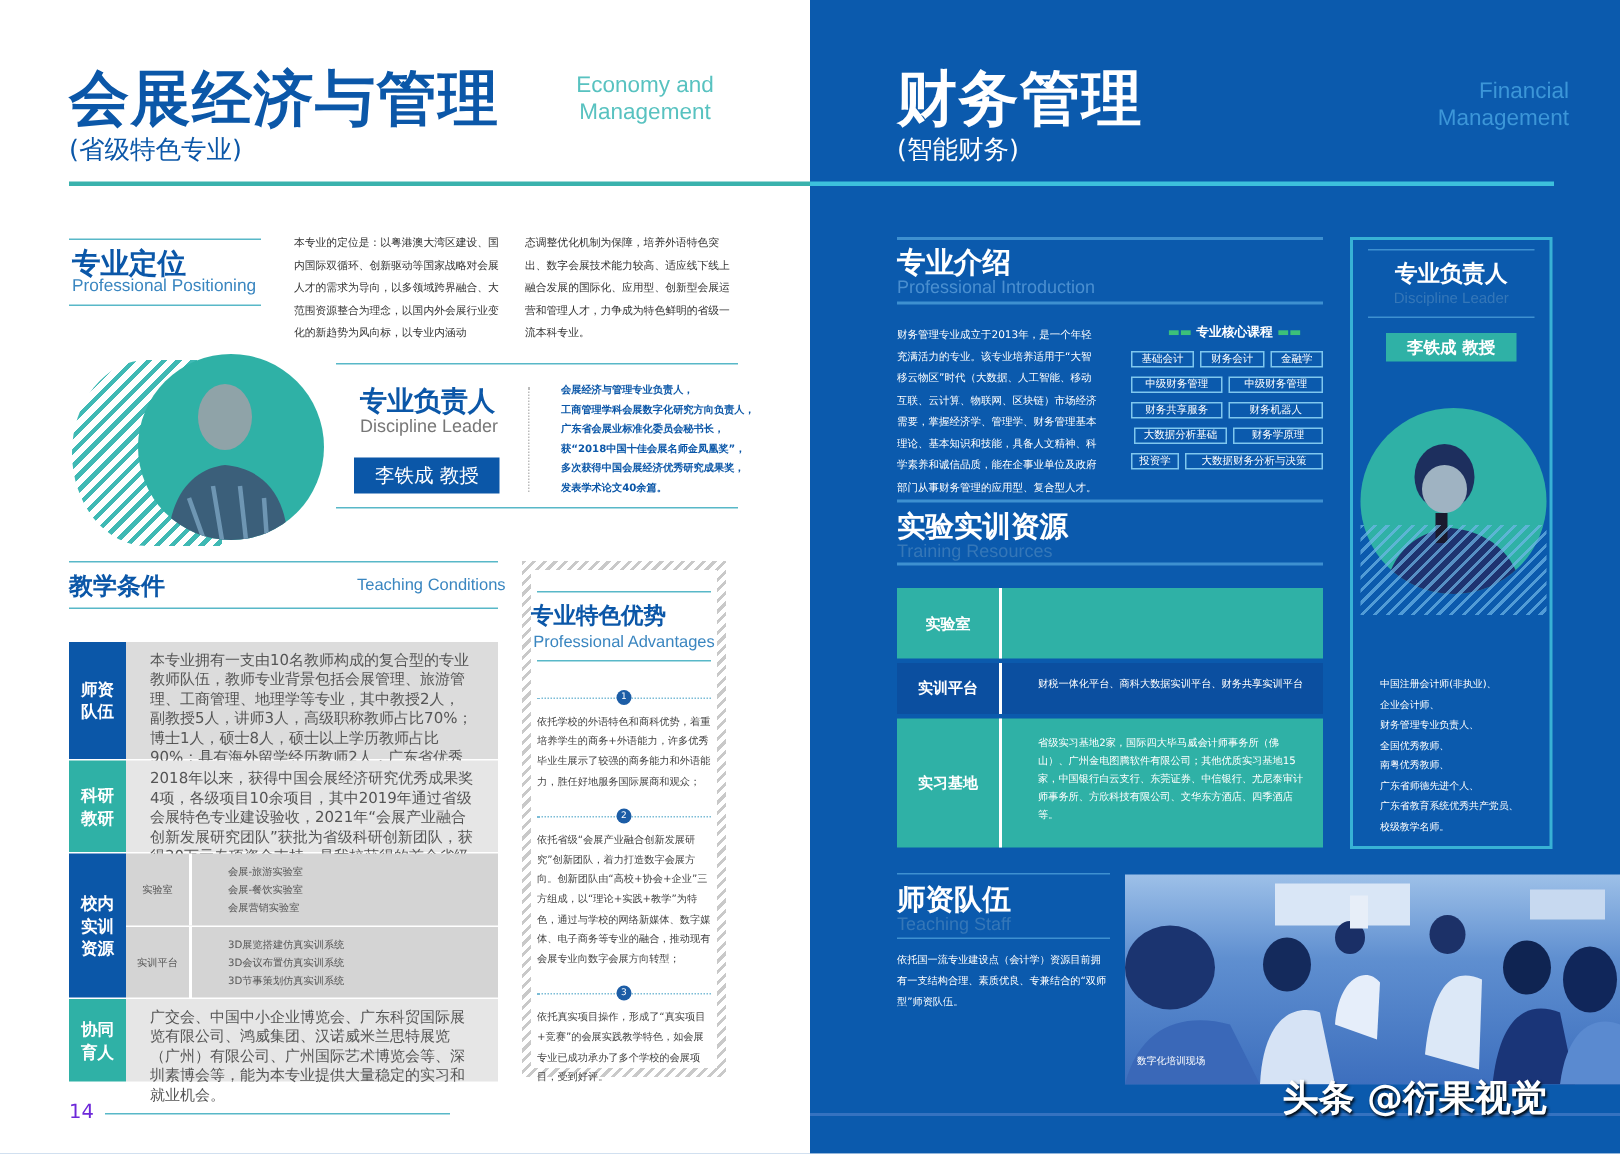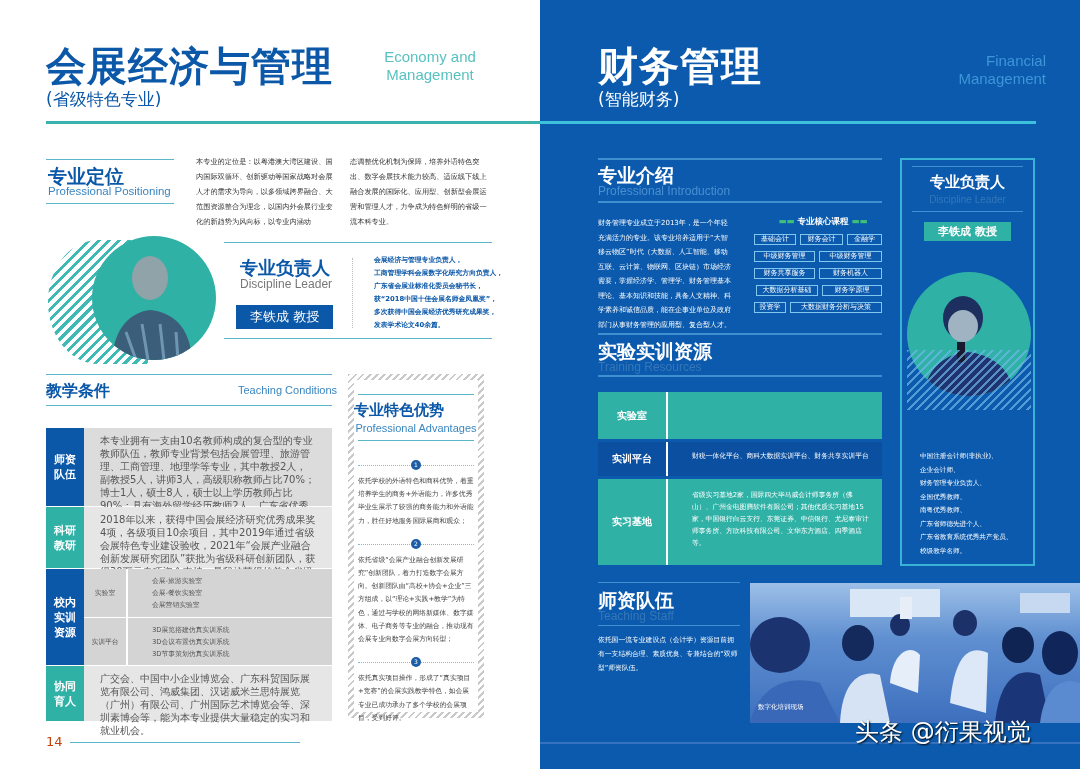--- a/index.html
+++ b/index.html
@@ -41,21 +41,21 @@
 .res-tbl{position:absolute;left:598px;top:392px;width:284px}
 .res-row{display:flex;background:#2fb1a6;border-bottom:3px solid #0b5aad}
 .res-row.dark{background:#0b4fa0}
 .res-k{width:70px;border-right:2px solid #fff;color:#fff;font-weight:bold;font-size:10px;display:flex;align-items:center;justify-content:center}
 .res-v{flex:1;color:#fff;font-size:6.8px;line-height:12px;padding:10px 10px 10px 24px}
 .leader-card{position:absolute;left:900px;top:158px;width:135px;height:408px;border:2px solid #38b2d5}
 .photo-circle{border-radius:50%;background:#2fb1a6;position:absolute;overflow:hidden}
 .stripes{position:absolute;background:repeating-linear-gradient(135deg,#3fb9b4 0 3px,transparent 3px 7px)}
 .stripes.w{background:repeating-linear-gradient(135deg,#6fb7e8 0 2px,transparent 2px 6px)}
 .person{position:absolute}
-.watermark{position:absolute;left:855px;top:716px;color:#fff;font-size:24px;font-weight:normal;text-shadow:1px 1px 2px #000}
+.watermark{position:absolute;left:855px;top:716px;color:#fff;font-size:24px;font-weight:bold;text-shadow:1px 1px 2px #000}
 </style>
 </head>
 <body>
 
 <div class="spread">
 
   <div class="left">
     <div class="abs h-title" style="left:46px;top:46px">会展经济与管理</div>
     <div class="abs h-sub" style="left:46px;top:88px">(省级特色专业)</div>
     <div class="abs en-light" style="left:372px;top:48px;width:116px">
@@ -147,21 +147,21 @@
       <div class="dot-sep">
           <span>2</span>
         </div>
       <div class="adv-item">依托省级“会展产业融合创新发展研究”创新团队，着力打造数字会展方向。创新团队由“高校+协会+企业”三方组成，以“理论+实践+教学”为特色，通过与学校的网络新媒体、数字媒体、电子商务等专业的融合，推动现有会展专业向数字会展方向转型；</div>
       <div class="dot-sep">
           <span>3</span>
         </div>
       <div class="adv-item">依托真实项目操作，形成了“真实项目+竞赛”的会展实践教学特色，如会展专业已成功承办了多个学校的会展项目，受到好评。</div>
     </div>
 
-    <div class="abs" style="left:46px;top:734px;color:#c2410c;font-size:13px">14</div>
+    <div class="abs" style="left:46px;top:734px;color:#6d28d9;font-size:13px">14</div>
     <div class="abs thin-rule" style="left:70px;top:742px;width:230px"></div>
   </div>
 
   <div class="right">
     <div class="abs h-title" style="left:58px;top:46px;color:#fff">财务管理</div>
     <div class="abs h-sub" style="left:58px;top:88px;color:#fff">(智能财务)</div>
     <div class="abs en-light" style="left:396px;top:52px;width:110px;color:#3c96d8;text-align:right">
       <div>Financial</div>
       <div>Management</div>
     </div>

